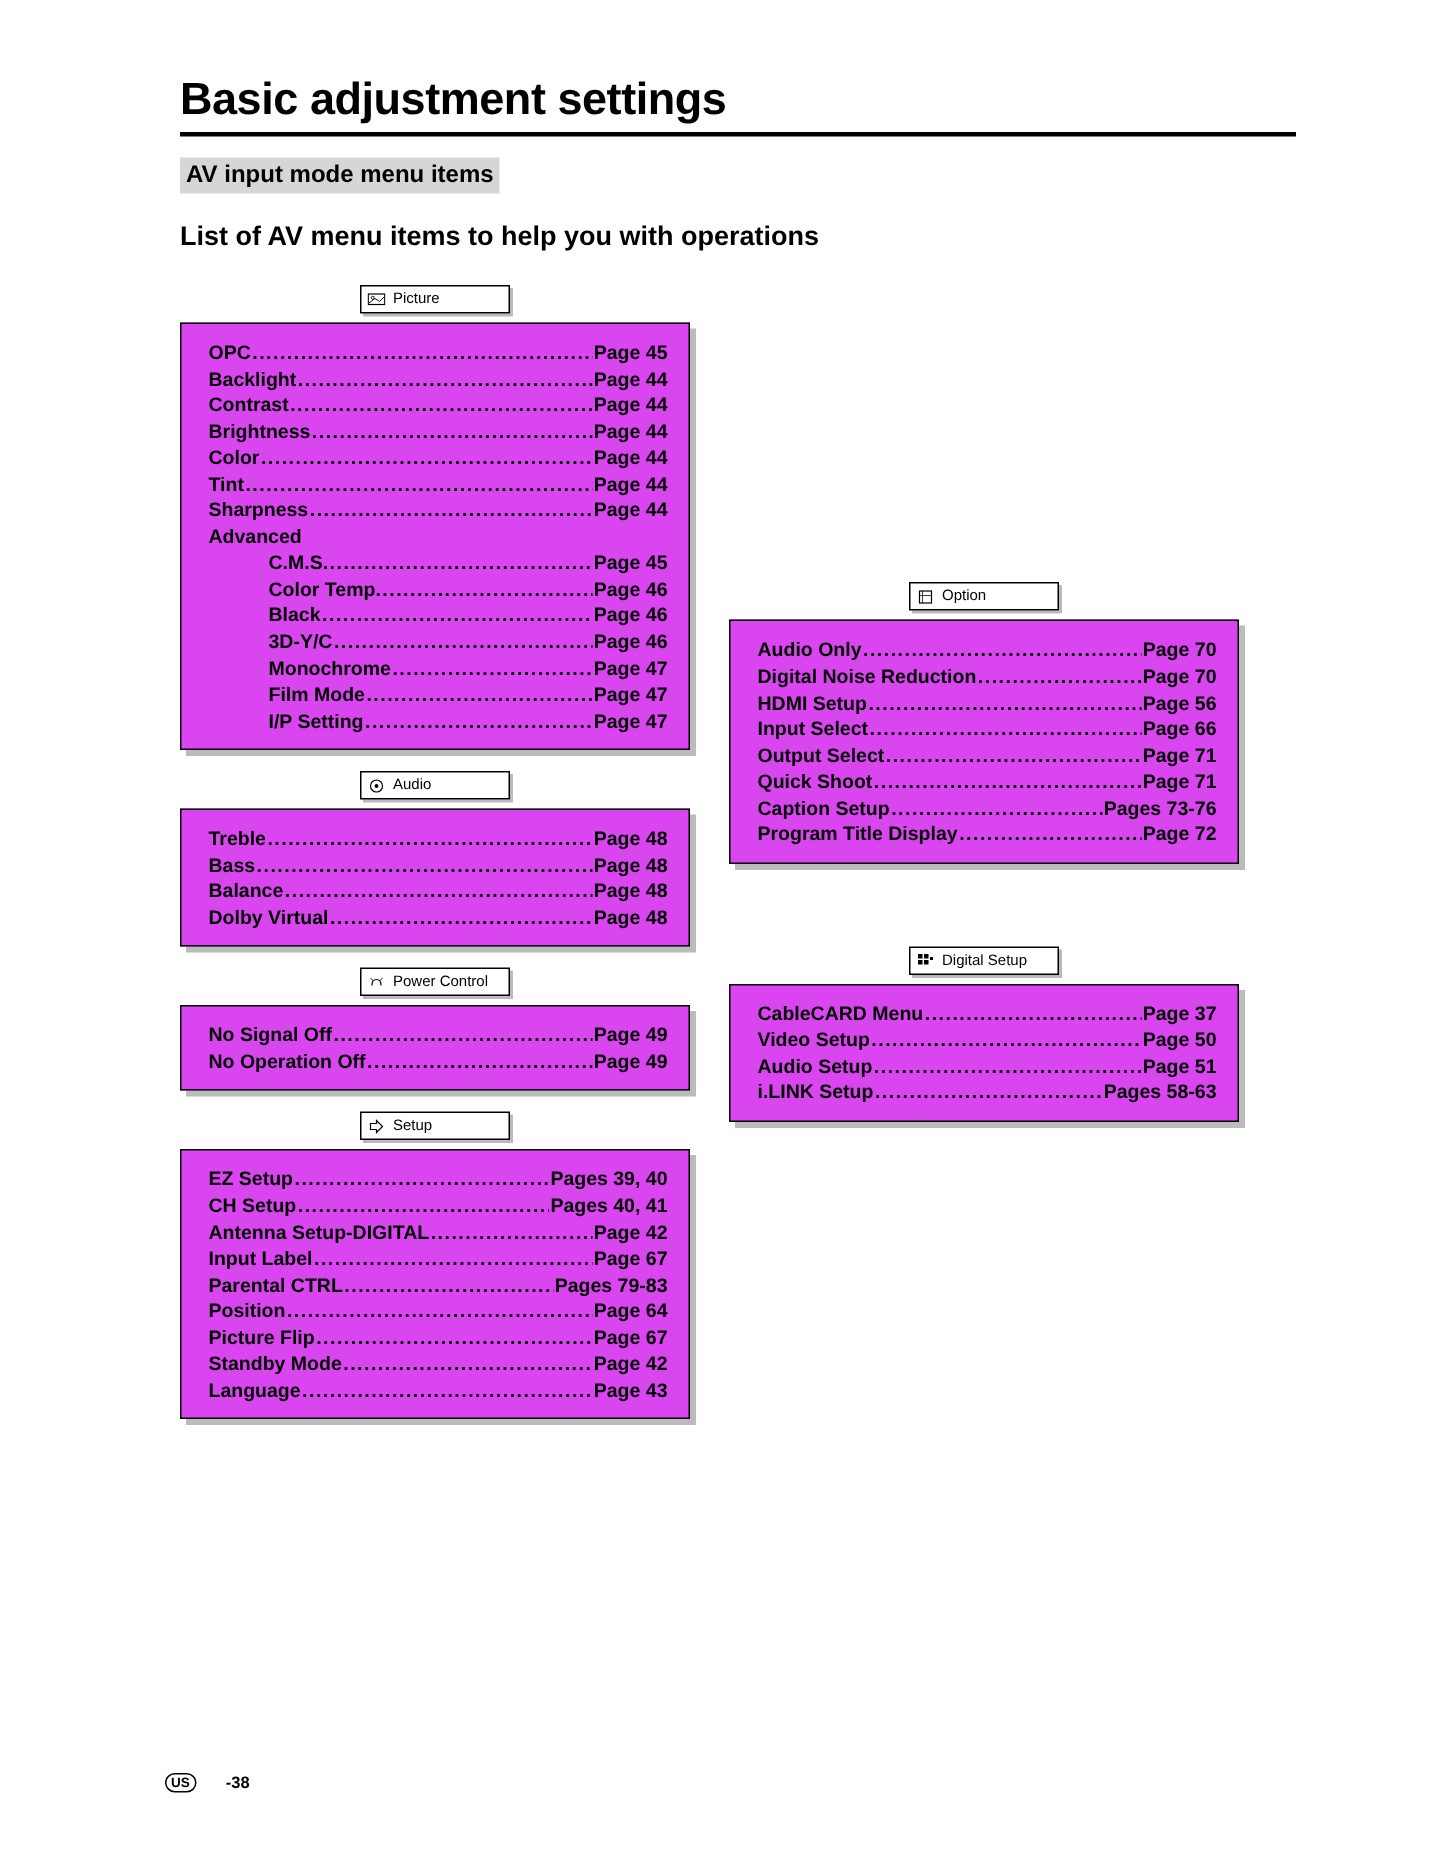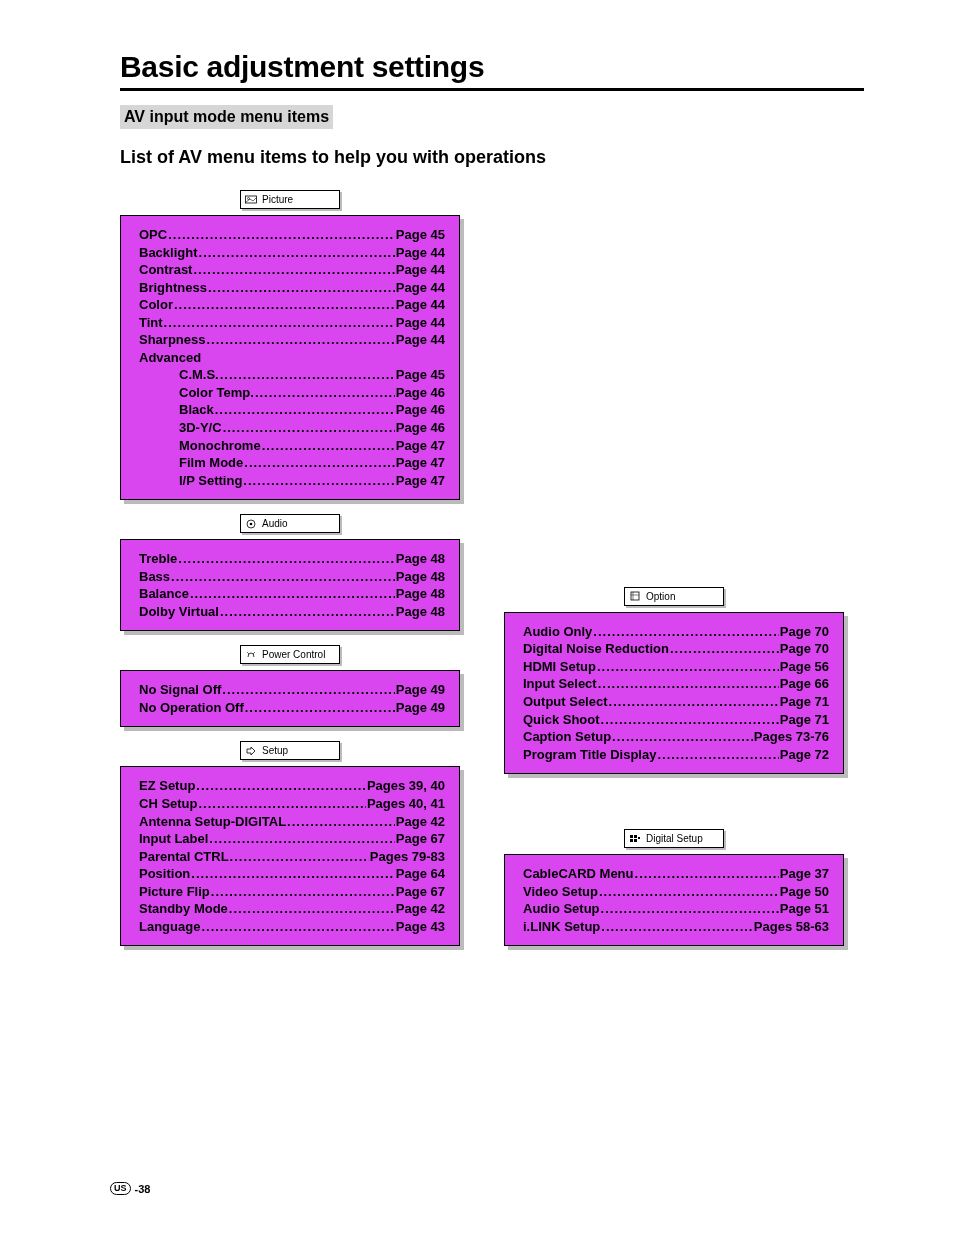--- a/index.html
+++ b/index.html
@@ -30,22 +30,22 @@
     font-weight: bold;
     margin-bottom: 18px;
   }
   .intro {
     font-size: 18px;
     font-weight: bold;
     margin: 0 0 22px 0;
   }
   .columns {
     display: flex;
-    gap: 44px;
-    align-items: flex-end;
+    gap: 26px;
+    align-items: center;
   }
   .col { width: 340px; }
   .group { margin-bottom: 14px; }
   .group-header {
     width: 90px;
     margin: 0 auto 6px auto;
     border: 1px solid #000;
     box-shadow: 2px 2px 0 #bbb;
     font-size: 10px;
     padding: 3px 4px;
@@ -89,21 +89,21 @@
   }
   .page { flex: none; }
   .footer {
     position: absolute;
     left: 110px;
     bottom: 40px;
     font-size: 11px;
     font-weight: bold;
     display: flex;
     align-items: center;
-    gap: 4px;
+    gap: 20px;
   }
   .region-badge {
     border: 1px solid #000;
     border-radius: 8px;
     padding: 0 3px;
     font-size: 9px;
     line-height: 11px;
   }
 </style>
 </head>

